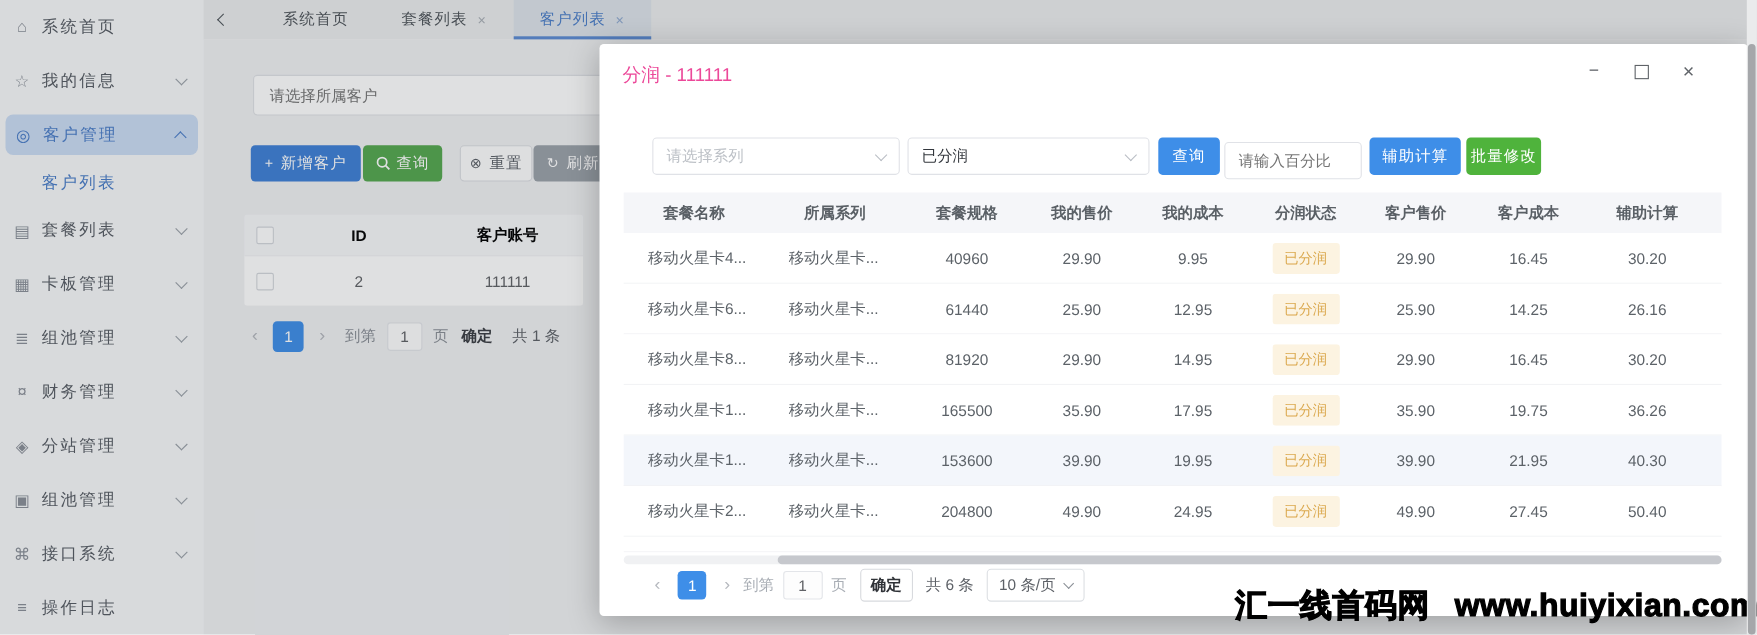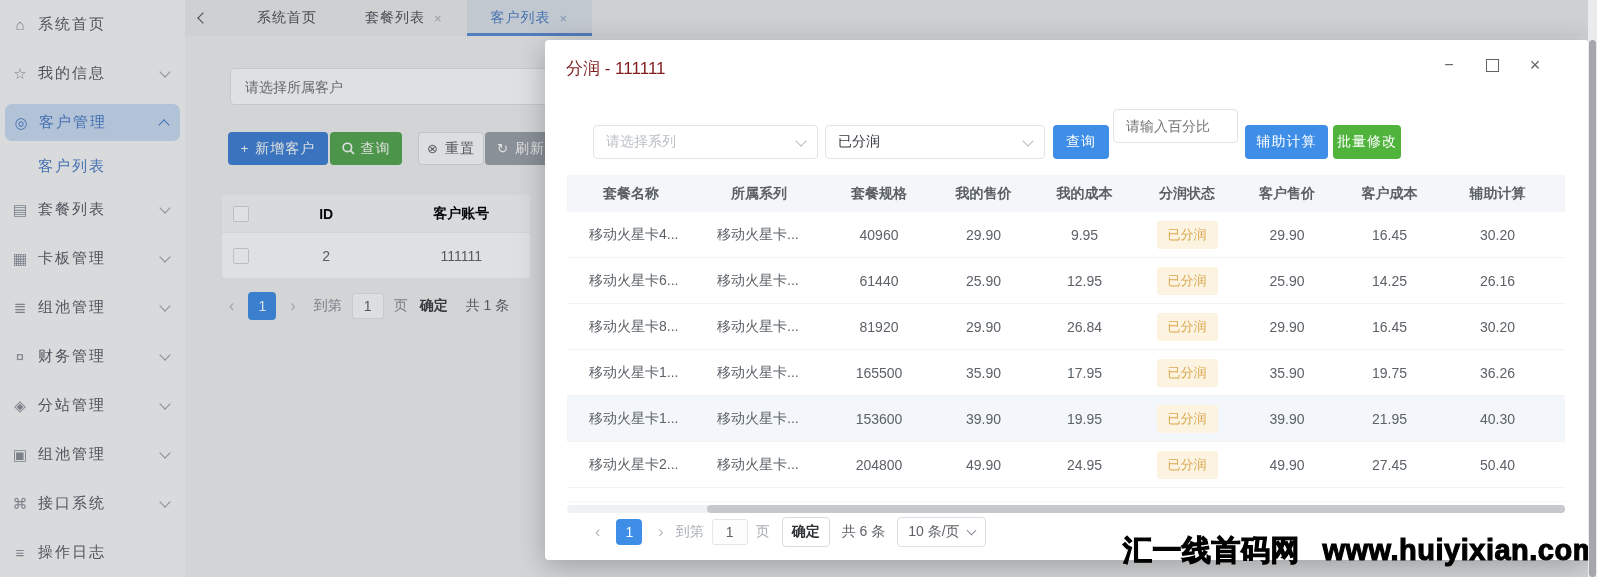--- a/index.html
+++ b/index.html
@@ -49,32 +49,32 @@
   .pg-cur{width:28px;height:28px;background:#3e8ee8;border-radius:4px;color:#fff;display:flex;align-items:center;justify-content:center;margin:0 10px;}
   .pg-goto-in{width:32px;height:26px;border:1px solid #e3e5e9;border-radius:3px;background:#fdfdfd;text-align:center;font-size:14px;color:#606266;margin:0 10px;box-sizing:border-box;font-family:inherit;}
   .pg-ok{color:#3a3d42;font-weight:bold;margin:0 12px;}
   .pg-total{color:#5d6167;margin-left:6px;}
 
   
   .overlay{position:absolute;inset:0;background:rgba(40,44,52,0.15);z-index:5;}
 
   
   .modal{position:absolute;left:545px;top:40px;right:8px;bottom:17px;background:#fff;border-radius:4px;box-shadow:0 6px 28px rgba(0,0,0,0.25);z-index:10;}
-  .m-title{position:absolute;left:21px;top:17px;font-size:17px;color:#7f1d1d;}
+  .m-title{position:absolute;left:21px;top:17px;font-size:17px;color:#ec4899;}
   .m-controls{position:absolute;right:46px;top:15px;display:flex;gap:27px;align-items:center;color:#5f6368;height:20px;}
   .wc{display:flex;align-items:center;justify-content:center;width:16px;height:16px;cursor:pointer;}
   .wc-min{font-size:16px;}
   .wc-max span{width:11px;height:11px;border:1.5px solid #5f6368;display:block;}
   .wc-close{font-size:18px;}
 
   .m-select{position:absolute;top:85px;height:34px;border:1px solid #e0e2e7;border-radius:4px;box-sizing:border-box;display:flex;align-items:center;justify-content:space-between;padding:0 12px;font-size:14px;background:#fff;cursor:pointer;}
   .m-select .ph{color:#bcc0c6;}
   .m-select .val{color:#33373d;}
   .m-select .chev{border-color:#b9bdc4;margin-top:-3px;}
-  .m-input{position:absolute;top:69px;height:34px;border:1px solid #e0e2e7;border-radius:4px;box-sizing:border-box;font-size:14px;padding:16px 12px;color:#606266;font-family:inherit;background:#fff;}
+  .m-input{position:absolute;top:89px;height:34px;border:1px solid #e0e2e7;border-radius:4px;box-sizing:border-box;font-size:14px;padding:16px 12px;color:#606266;font-family:inherit;background:#fff;}
   .m-btn{position:absolute;top:85px;height:34px;border-radius:4px;color:#fff;font-size:14px;display:flex;align-items:center;justify-content:center;cursor:pointer;letter-spacing:1px;}
   .m-btn.blue{background:#3e8ee8;}
   .m-btn.green{background:#4fb33c;}
 
   .m-table{position:absolute;left:22px;top:135px;width:998px;}
   .m-grid{display:grid;grid-template-columns:128px 128px 112px 97px 105px 100px 100px 105px 111px 12px;}
   .m-thead{height:37px;background:#f5f6f9;align-items:center;color:#5a6066;font-weight:bold;font-size:14px;}
   .m-thead>div{text-align:center;white-space:nowrap;overflow:hidden;}
   .m-row{height:45px;align-items:center;font-size:14px;color:#5c6268;border-bottom:1px solid #f2f3f5;background:#fff;cursor:pointer;}
   .m-row>div{text-align:center;white-space:nowrap;overflow:hidden;}
@@ -297,21 +297,21 @@
             <div>25.90</div>
             <div>14.25</div>
             <div>26.16</div>
             <div></div>
           </div>
           <div class="m-grid m-row">
             <div class="cl">移动火星卡8...</div>
             <div class="cl">移动火星卡...</div>
             <div>81920</div>
             <div>29.90</div>
-            <div>26.84</div>
+            <div>14.95</div>
             <div><span class="badge">已分润</span></div>
             <div>29.90</div>
             <div>16.45</div>
             <div>30.20</div>
             <div></div>
           </div>
           <div class="m-grid m-row">
             <div class="cl">移动火星卡1...</div>
             <div class="cl">移动火星卡...</div>
             <div>165500</div>

